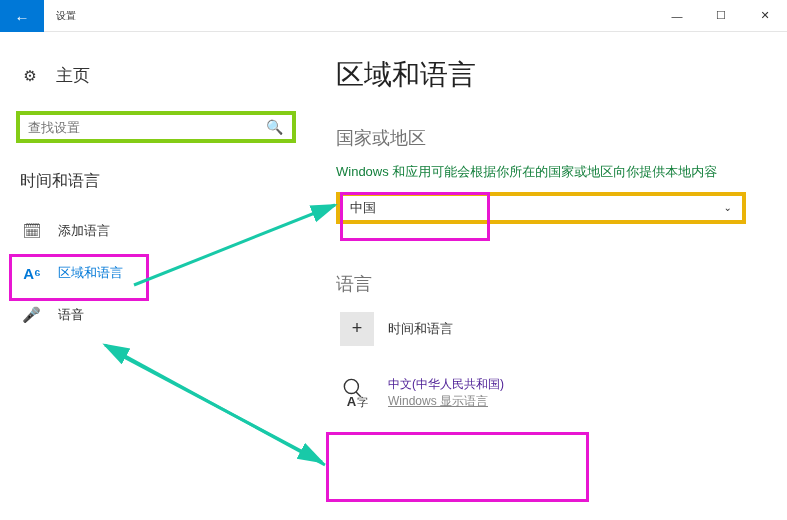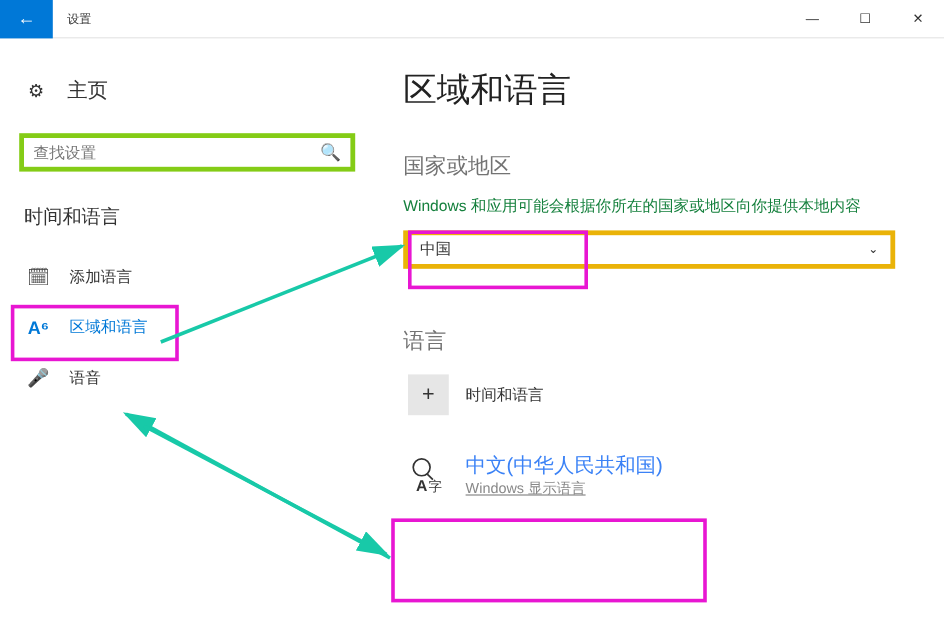--- a/index.html
+++ b/index.html
@@ -171,21 +171,21 @@
 
   .lang-item {
     display: flex;
     align-items: center;
     gap: 14px;
     padding: 8px 4px;
     width: 252px;
   }
   .lang-icon { width: 34px; height: 34px; display: flex; align-items: center; justify-content: center; }
   .lang-icon svg { width: 30px; height: 30px; }
-  .lang-texts .lang-name { font-size: 17px; color: #3b82f6; }
+  .lang-texts .lang-name { font-size: 12px; color: #4c1d95; }
   .lang-texts .lang-sub { font-size: 12px; color: #888; text-decoration: underline; }
 
   
   .hl { position: absolute; border: 3px solid #e816d2; pointer-events: none; }
   .hl1 { left: 9px; top: 254px; width: 140px; height: 47px; }
   .hl2 { left: 340px; top: 192px; width: 150px; height: 49px; }
   .hl3 { left: 326px; top: 432px; width: 263px; height: 70px; }
 
   
   svg.arrow { position: absolute; pointer-events: none; }

